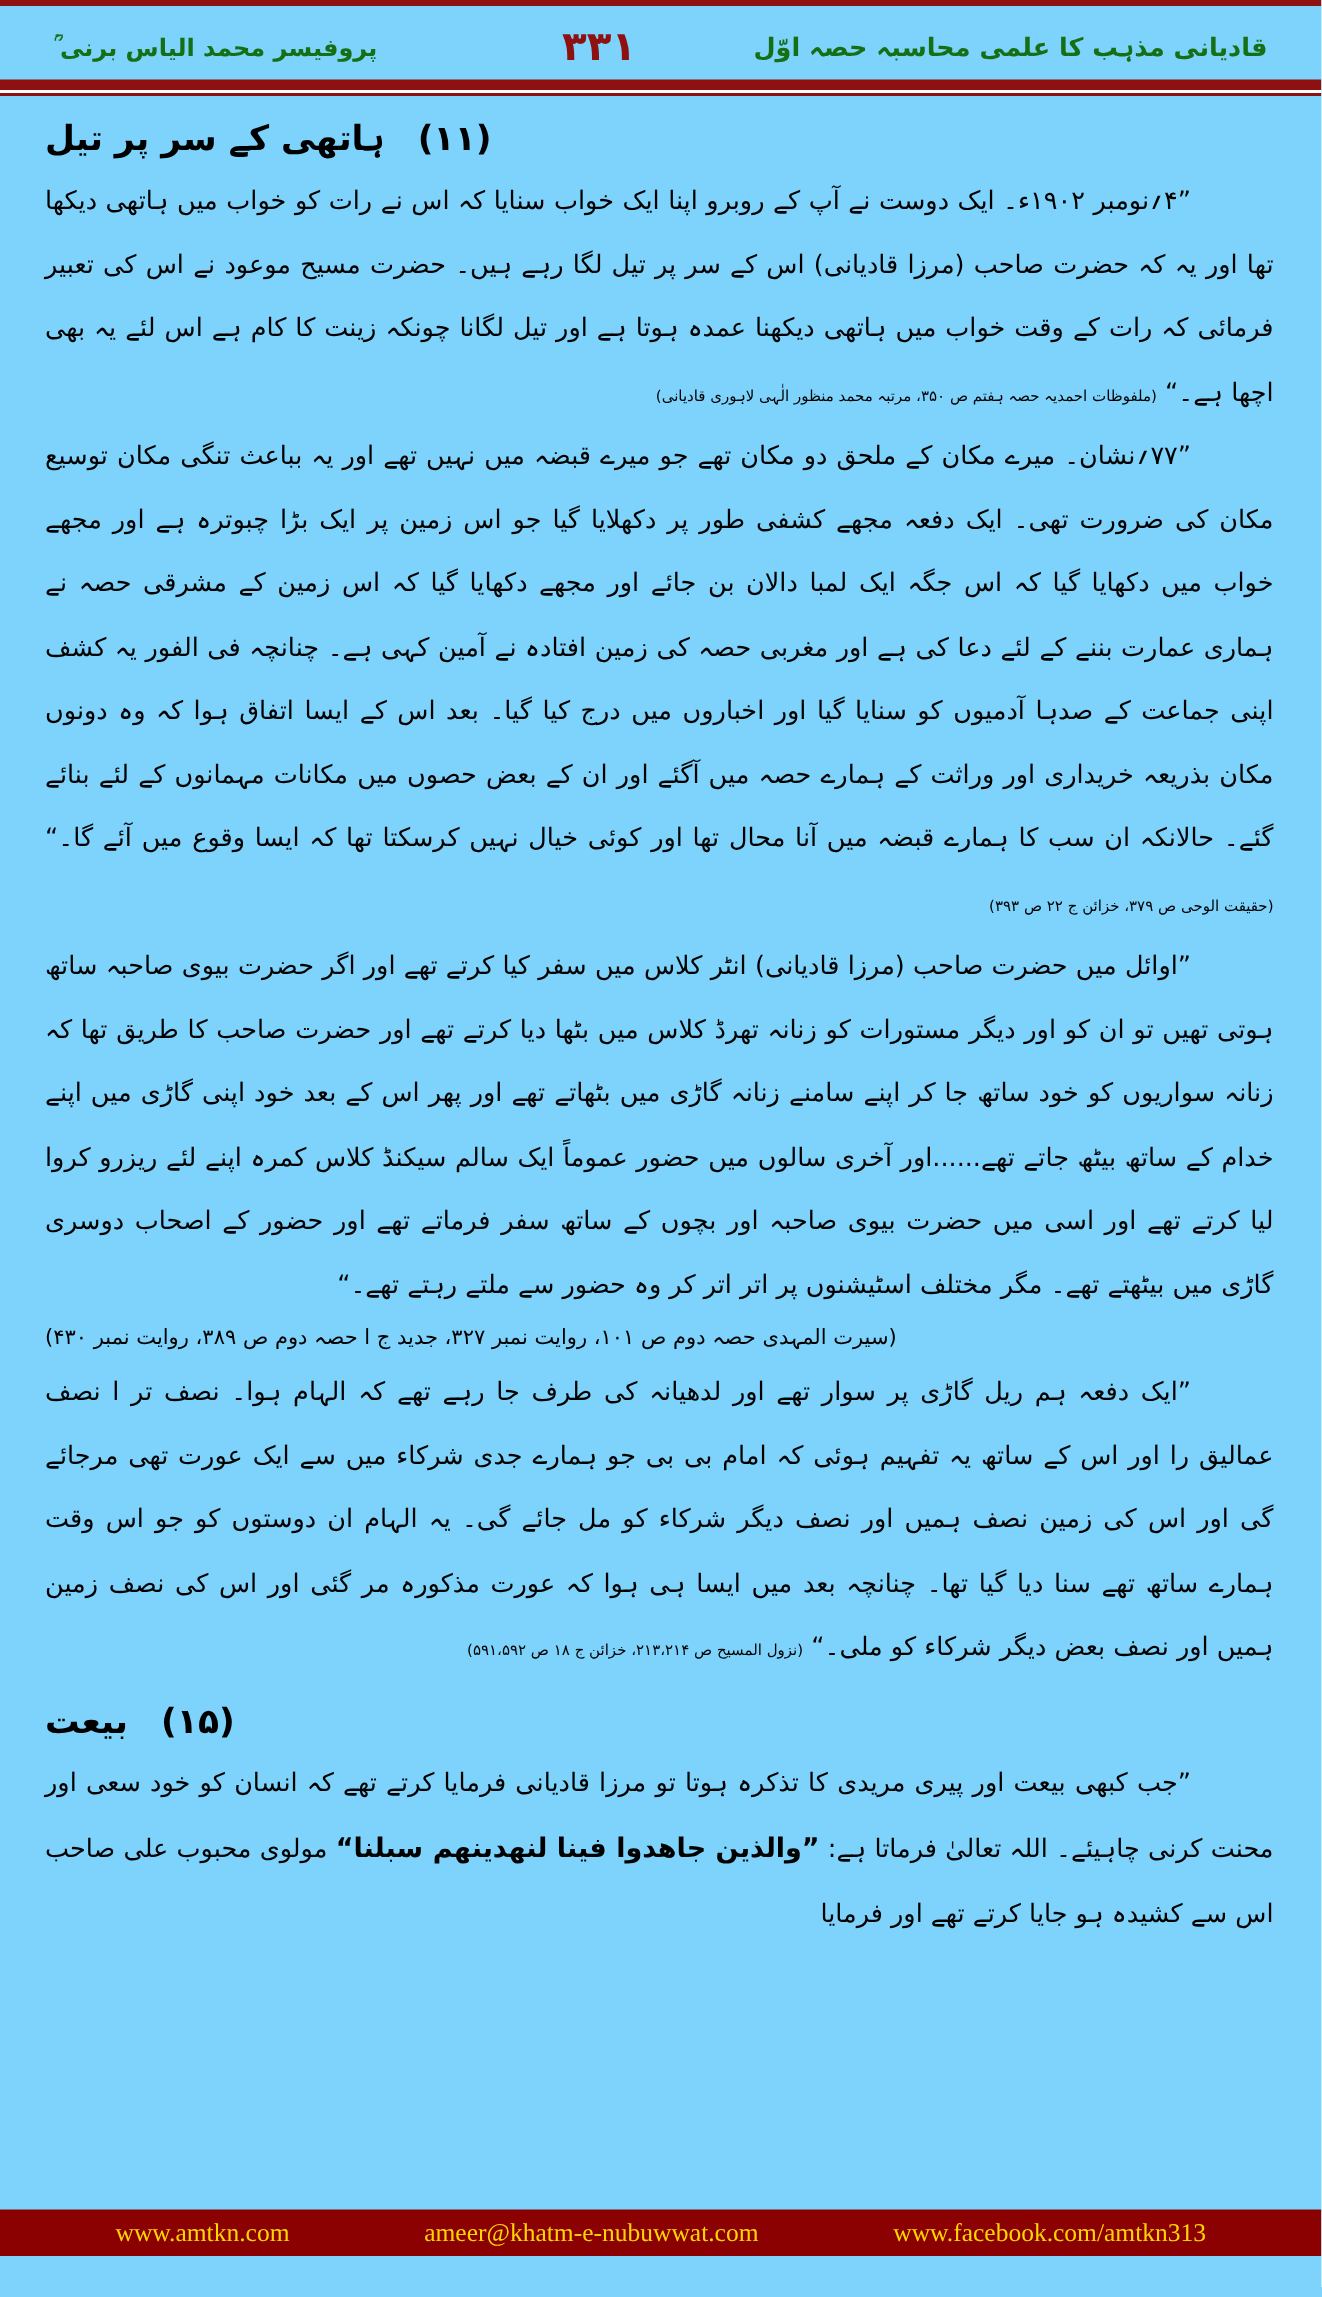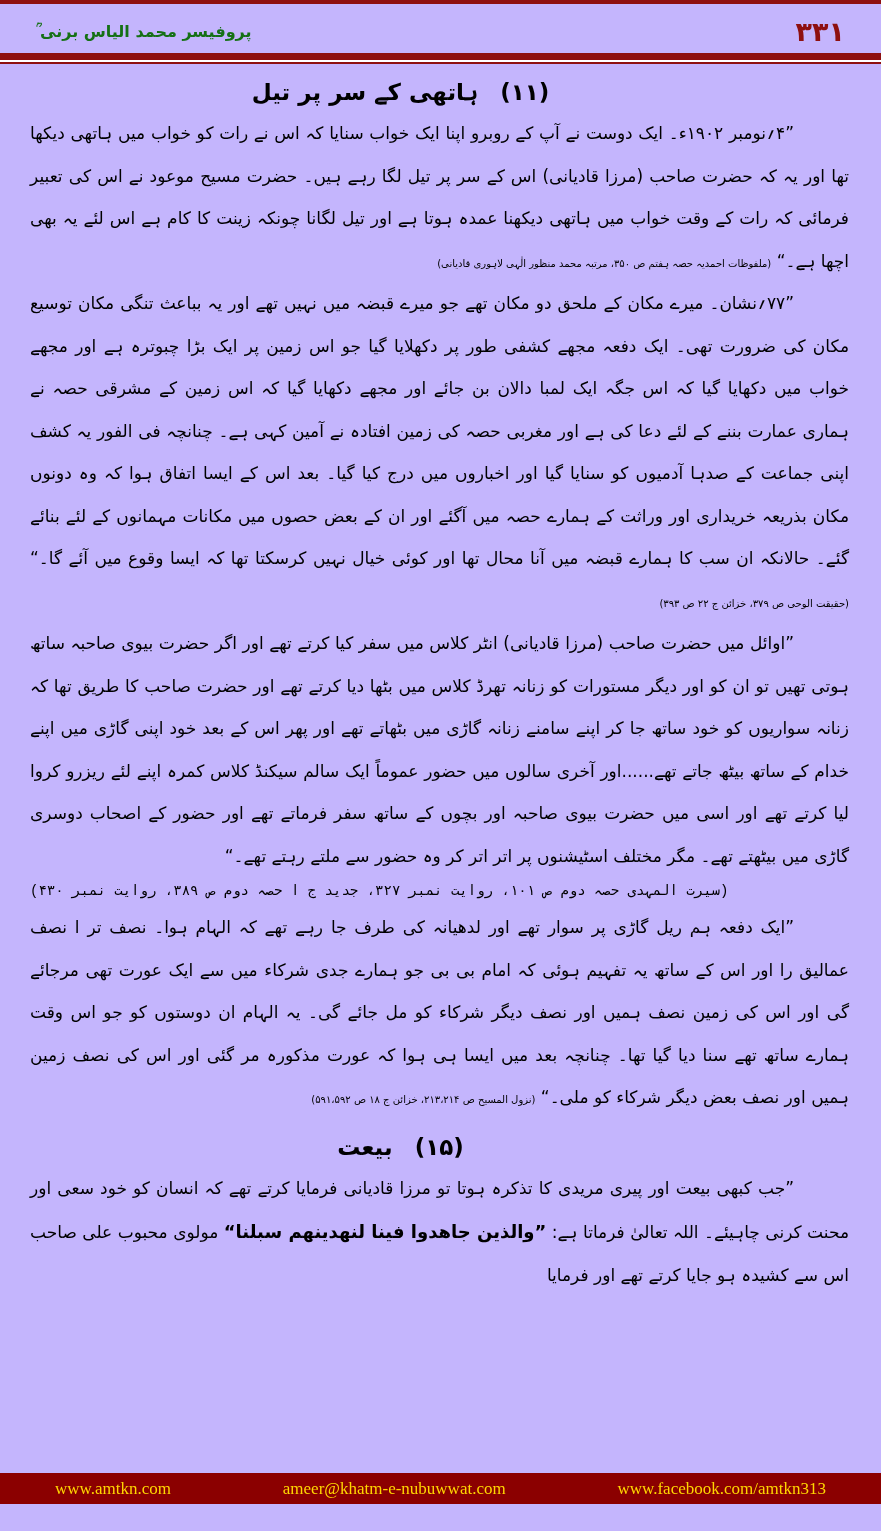--- a/index.html
+++ b/index.html
@@ -1,21 +1,21 @@
 <!DOCTYPE html>
 <html lang="ur"><head>
 <meta charset="utf-8">
 <style>
   html, body { margin: 0; padding: 0; background: #ffffff; }
   .page {
     position: relative;
     width: 881px;
     height: 1531px;
     margin: 0 auto;
-    background: #c4b5fd;
+    background: #7dd3fc;
     overflow: hidden;
     font-family: "DejaVu Sans", sans-serif;
   }
   
   .top-rule { height: 4px; background: #8e1010; }
   .page-header {
     display: flex;
     justify-content: space-between;
     align-items: center;
     padding: 12px 36px 4px 36px;
@@ -46,78 +46,78 @@
 
   
   .content {
     direction: rtl;
     padding: 0 32px 0 30px;
   }
   .sec-head {
     font-size: 23px;
     font-weight: bold;
     color: #000000;
-    text-align: center;
+    text-align: left;
     padding-right: 78px;
     margin: 15px 0 7px 0;
   }
   .sec-num { margin-left: 14px; }
   .sec-body {
     margin: 0;
     font-size: 17px;
     line-height: 2.5;
     text-align: justify;
     text-indent: 55px;
     color: #000000;
   }
   .citation { font-size: 10px; white-space: nowrap; }
   .citation-line {
     margin: 0;
     font-size: 14px;
     line-height: 2.1;
     text-align: left;
     color: #000000;
-    font-family: Liberation Mono, monospace;
   }
   .quran {
     font-weight: bold;
     font-size: 18px;
   }
 
   
   .footer-bar {
     position: absolute;
     left: 0;
     right: 0;
     bottom: 27px;
     height: 31px;
     background: #8b0000;
     display: flex;
     align-items: center;
     justify-content: space-between;
-    padding: 0 55px;
+    padding: 0 77px;
     box-sizing: border-box;
   }
   .footer-link {
     color: #ffd700;
     font-size: 17px;
     font-family: "Liberation Serif", serif;
     text-decoration: none;
   }
 </style>
 </head>
 <body>
 
 <div class="page">
 
   <div class="top-rule"></div>
 
   <header class="page-header">
     <div class="h-author">پروفیسر محمد الیاس برنی ؒ</div>
     <div class="h-pagenum">۳۳۱</div>
+    <div class="h-book">قادیانی مذہب کا علمی محاسبہ حصہ اوّل</div>
   </header>
 
   <div class="double-rule">
     <div class="rule-thick"></div>
     <div class="rule-gap"></div>
     <div class="rule-thin"></div>
   </div>
 
   <main class="content">
 

